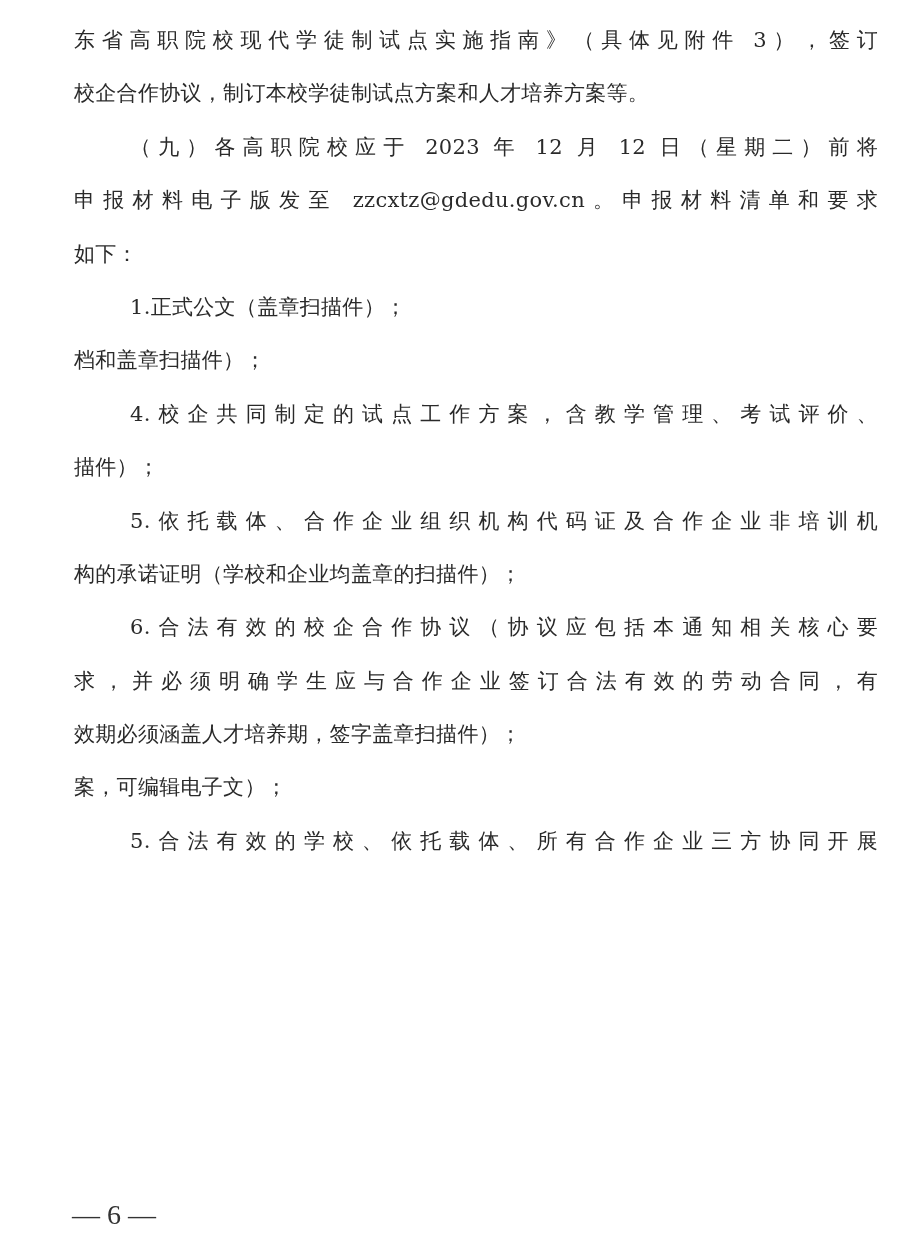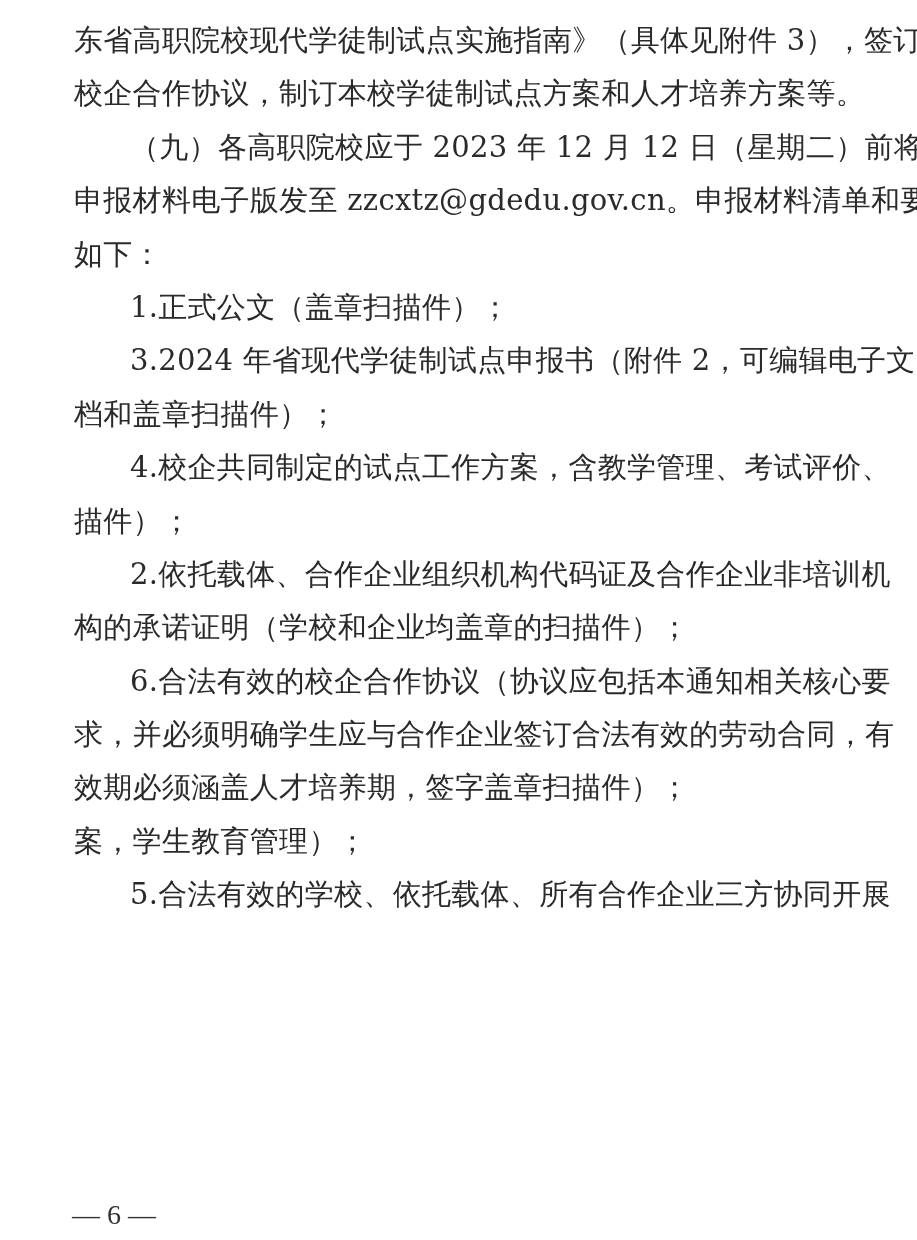--- a/index.html
+++ b/index.html
@@ -17,21 +17,21 @@
     }
     .page {
       position: absolute;
       left: 74px;
       top: 14px;
       width: 804px;
     }
     .line {
       height: 53.4px;
       line-height: 53.4px;
-      font-size: 29px;
+      font-size: 21px;
       white-space: nowrap;
       letter-spacing: 0.3px;
       text-align: justify;
       text-align-last: justify;
     }
     .line.last {
       text-align-last: left;
     }
     .line.indent {
       padding-left: 56px;
@@ -54,32 +54,31 @@
   <div class="line">东省高职院校现代学徒制试点实施指南》（具体见附件 3），签订</div>
   <div class="line last">校企合作协议，制订本校学徒制试点方案和人才培养方案等。</div>
 
   <div class="line indent">（九）各高职院校应于 2023 年 12 月 12 日（星期二）前将</div>
   <div class="line">申报材料电子版发至 zzcxtz@gdedu.gov.cn。申报材料清单和要求</div>
   <div class="line last">如下：</div>
 
   <div class="line indent last">1.正式公文（盖章扫描件）；</div>
 
 
-  <div class="line indent">3.2024 年省现代学徒制试点申报书（附件 2，可编辑电子文</div>
   <div class="line last">档和盖章扫描件）；</div>
 
   <div class="line indent">4.校企共同制定的试点工作方案，含教学管理、考试评价、</div>
   <div class="line last">描件）；</div>
 
-  <div class="line indent">2.依托载体、合作企业组织机构代码证及合作企业非培训机</div>
+  <div class="line indent">5.依托载体、合作企业组织机构代码证及合作企业非培训机</div>
   <div class="line last">构的承诺证明（学校和企业均盖章的扫描件）；</div>
 
   <div class="line indent">6.合法有效的校企合作协议（协议应包括本通知相关核心要</div>
   <div class="line">求，并必须明确学生应与合作企业签订合法有效的劳动合同，有</div>
   <div class="line last">效期必须涵盖人才培养期，签字盖章扫描件）；</div>
 
-  <div class="line last">案，学生教育管理）；</div>
+  <div class="line last">案，可编辑电子文）；</div>
 
   <div class="line indent">5.合法有效的学校、依托载体、所有合作企业三方协同开展</div>
 
 </div>
 
 <div class="page-number">— 6 —</div>
 
 </body></html>

